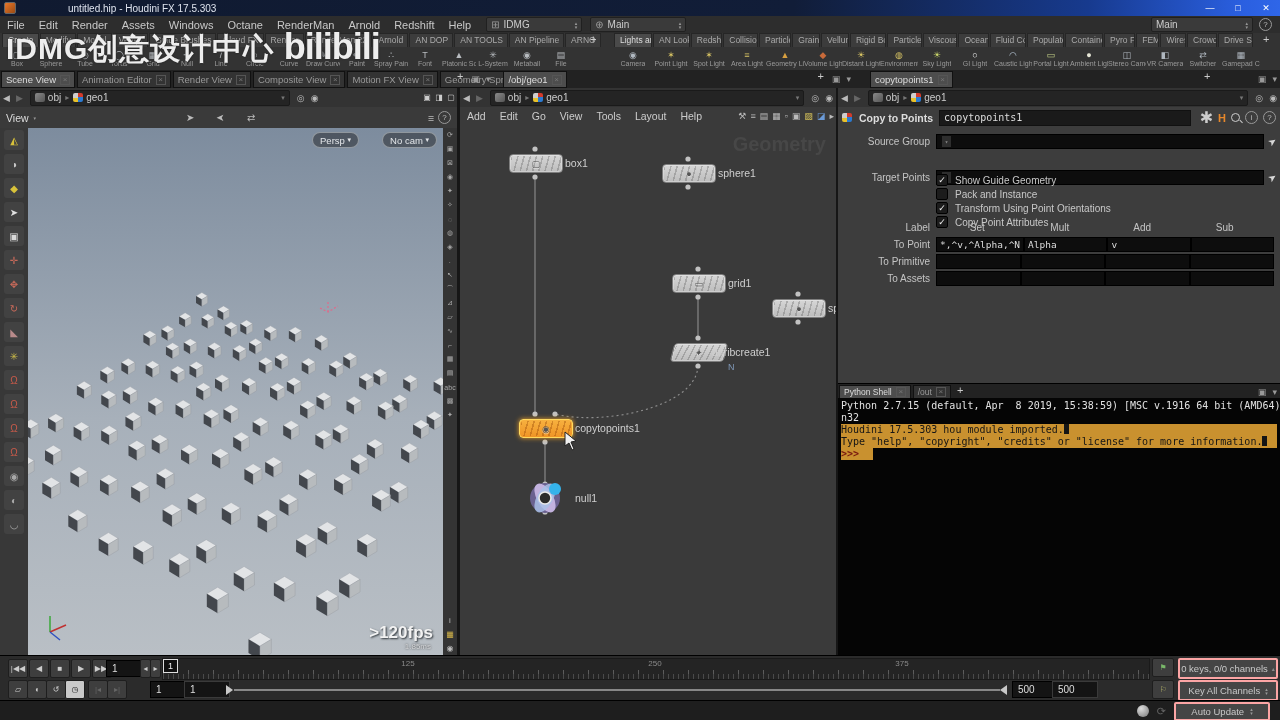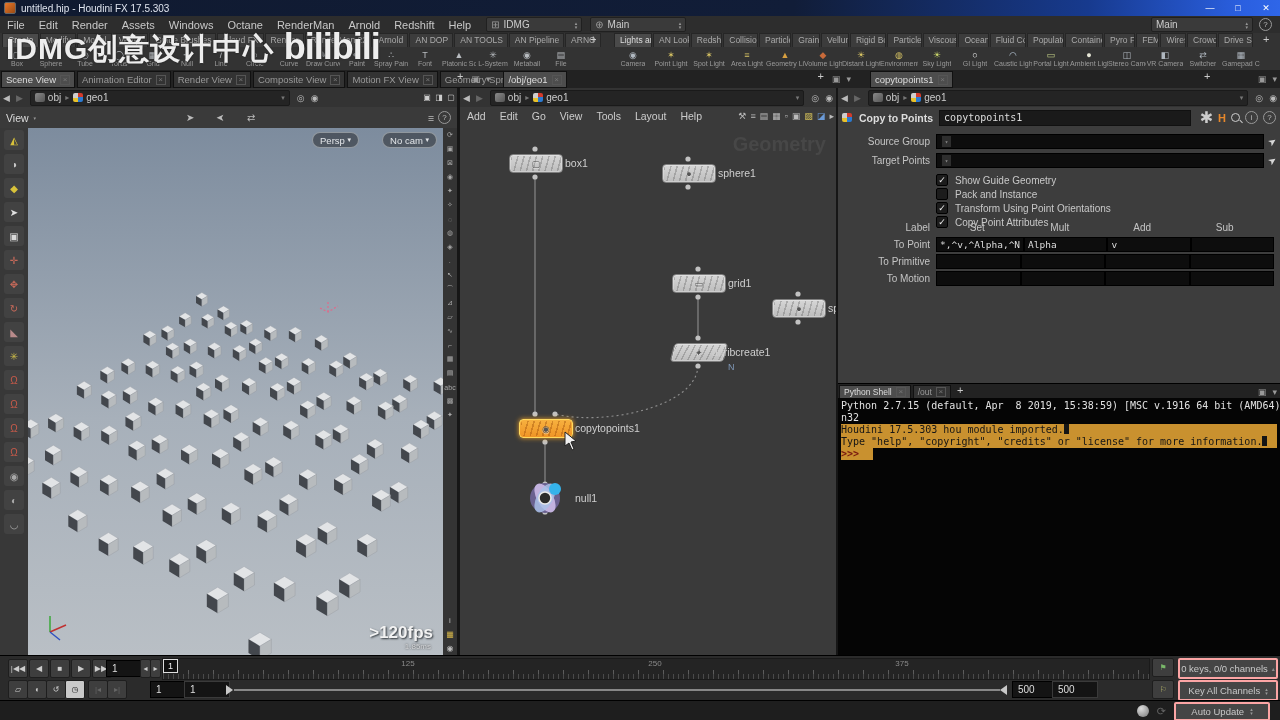--- a/index.html
+++ b/index.html
@@ -3,21 +3,21 @@
 <meta charset="utf-8">
 <style>
   html,body{margin:0;padding:0;background:#000;}
   #app{position:relative;width:1280px;height:720px;overflow:hidden;background:#2b2b2b;
        font-family:"Liberation Sans",sans-serif;color:#ccc;-webkit-font-smoothing:antialiased;}
   .ab{position:absolute;}
   .row{display:flex;align-items:center;}
   
   .titlebar{left:0;top:0;width:1280px;height:16px;
     background:linear-gradient(90deg,#101a30 0%,#111d38 62%,#173a8e 85%,#2a5fe0 97%,#2f66e8 100%);
-    display:flex;align-items:center;font-size:10px;color:#dfe4ee;}
+    display:flex;align-items:center;font-size:10px;color:#dfe4ee;gap:47px;}
   .appicon{width:10px;height:10px;margin:0 5px 0 4px;background:linear-gradient(135deg,#e8762a,#9a4a12);border:1px solid #666;border-radius:2px;}
   .wbtns{margin-left:auto;display:flex;height:16px;align-items:center;}
   .wbtns span{width:28px;text-align:center;font-size:9px;color:#fff;cursor:default;}
   .menubar{left:0;top:16px;width:1280px;height:17px;background:#2d2d2d;border-bottom:1px solid #1c1c1c;display:flex;align-items:center;font-size:11px;color:#c8c8c8;}
   .menubar .mi{padding:0 7px;}
   .dropbox{height:13px;background:#3a3a3a;border:1px solid #202020;border-radius:2px;display:flex;align-items:center;font-size:10px;padding:0 4px;margin-left:8px;color:#ccc;}
   .spin{display:inline-flex;flex-direction:column;font-size:5px;line-height:4px;color:#999;margin-left:5px;}
   .qcirc{width:11px;height:11px;border:1px solid #999;border-radius:50%;font-size:8px;line-height:11px;text-align:center;color:#bbb;}
   
   .shelf{left:0;top:33px;width:1280px;height:37px;background:#333;}
@@ -1172,21 +1172,21 @@
   </div>
   <div class="ab pbody" style="left:838px;top:128px;width:442px;height:255px;">
     <div id="pfields">
         <div class="prow" style="top: 6px; height: 15px;">
           <span class="plabel">Source Group</span>
       <span class="pfield">
             <span class="fdrop">▾</span>
           </span>
       <span class="selarrow">➤</span>
         </div>
-        <div class="prow" style="top: 25px; height: 15px;">
+        <div class="prow" style="top: 42px; height: 15px;">
           <span class="plabel">Target Points</span>
       <span class="pfield">
             <span class="fdrop">▾</span>
           </span>
       <span class="selarrow">➤</span>
         </div>
       </div>
     <div id="pchecks">
         <div class="prow" style="top: 46px; height: 12px;">
           <span class="plabel"></span>
@@ -1235,21 +1235,21 @@
         <div class="prow mxrow" style="height: 16px; top: 125px;">
           <span class="plabel">To Primitive</span>
           <span class="mxcell" style="flex:1;"></span>
           <span class="mxcell" style="flex:1;"></span>
           <span class="mxcell" style="flex:1;"></span>
           <span class="mxcell" style="flex:1;"></span>
           <span style="width:6px;"></span>
         </div>
 
         <div class="prow mxrow" style="height: 16px; top: 142px;">
-          <span class="plabel">To Motion</span>
+          <span class="plabel">To Assets</span>
           <span class="mxcell" style="flex:1;"></span>
           <span class="mxcell" style="flex:1;"></span>
           <span class="mxcell" style="flex:1;"></span>
           <span class="mxcell" style="flex:1;"></span>
           <span style="width:6px;"></span>
         </div>
       </div>
   </div>
 
   <div class="ab pytabs" style="left:838px;top:383px;width:442px;">

